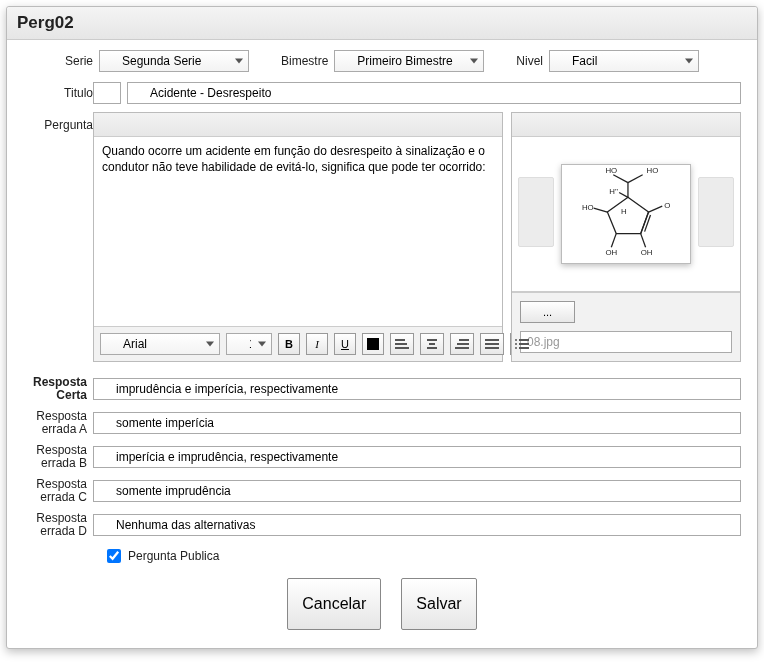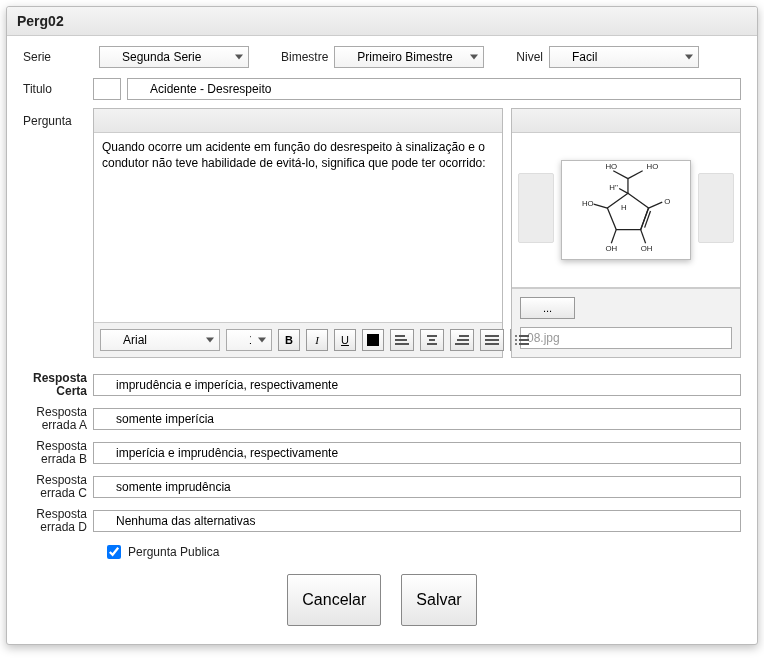--- a/index.html
+++ b/index.html
@@ -1,22 +1,22 @@
 <!DOCTYPE html>
 <html><head>
 <meta charset="utf-8">
 <style>
   * { box-sizing: border-box; }
   html, body { margin:0; padding:0; font-family: Arial, Helvetica, sans-serif; font-size:12px; color:#222; background:#fff; }
   .wrap { width:764px; height:668px; position:relative; padding:6px; }
   .window { width:752px; border:1px solid #bbb; border-radius:3px; box-shadow:0 3px 10px rgba(0,0,0,0.25); background:#fff; }
-  .titlebar { background:linear-gradient(#f4f4f4,#e6e6e6); border-bottom:1px solid #ccc; padding:6px 10px; font-weight:bold; font-size:14px; border-radius:3px 3px 0 0; }
+  .titlebar { background:linear-gradient(#f4f4f4,#e6e6e6); border-bottom:1px solid #ccc; padding:6px 10px; font-weight:bold; font-size:17px; border-radius:3px 3px 0 0; }
   .body { padding:10px 16px 18px 16px; }
   .row { display:flex; align-items:center; margin-bottom:8px; }
-  .lbl { width:70px; font-size:12px; text-align:left; }
+  .lbl { width:70px; font-size:12px; text-align:right; }
   .lbl.multi { display:flex; flex-direction:column; align-items:flex-end; text-align:right; line-height:13px; }
   .lbl.multi span { white-space:nowrap; }
   .sel, .input { border:1px solid #aaa; background:#fff; font-size:12px; padding:2px 22px; height:22px; }
   .sel { appearance:none; -webkit-appearance:none; background:linear-gradient(#fff,#f3f3f3); padding-right:20px; position:relative; }
   .selwrap { position:relative; display:inline-block; }
   .selwrap::after { content:""; position:absolute; right:6px; top:50%; width:0;height:0;border-left:4px solid transparent;border-right:4px solid transparent;border-top:5px solid #555; transform:translateY(-50%); pointer-events:none;}
   .toprow { display:flex; align-items:center; gap:6px; margin-bottom:10px; }
   .toprow .lbl { width:70px; }
   .toprow .grp { display:flex; align-items:center; gap:6px; }
   .titulo-row .smallbox { width:28px; height:22px; border:1px solid #aaa; background:#fff; margin-right:6px; }

